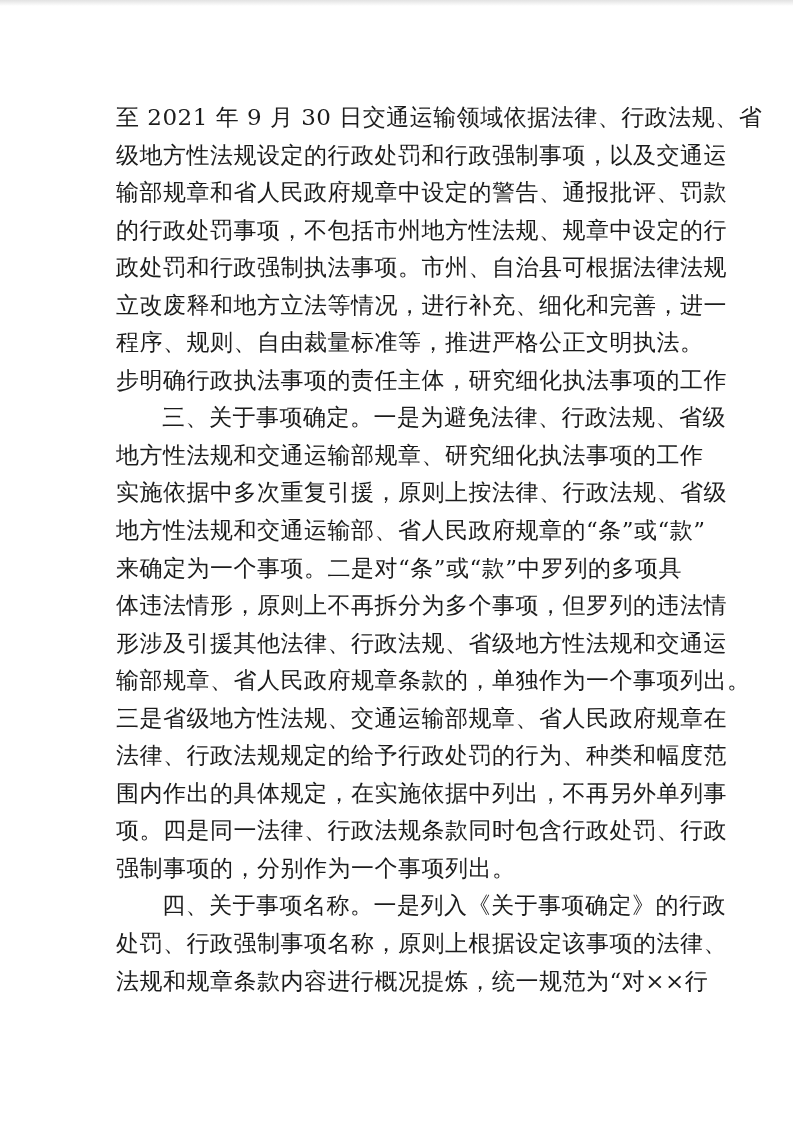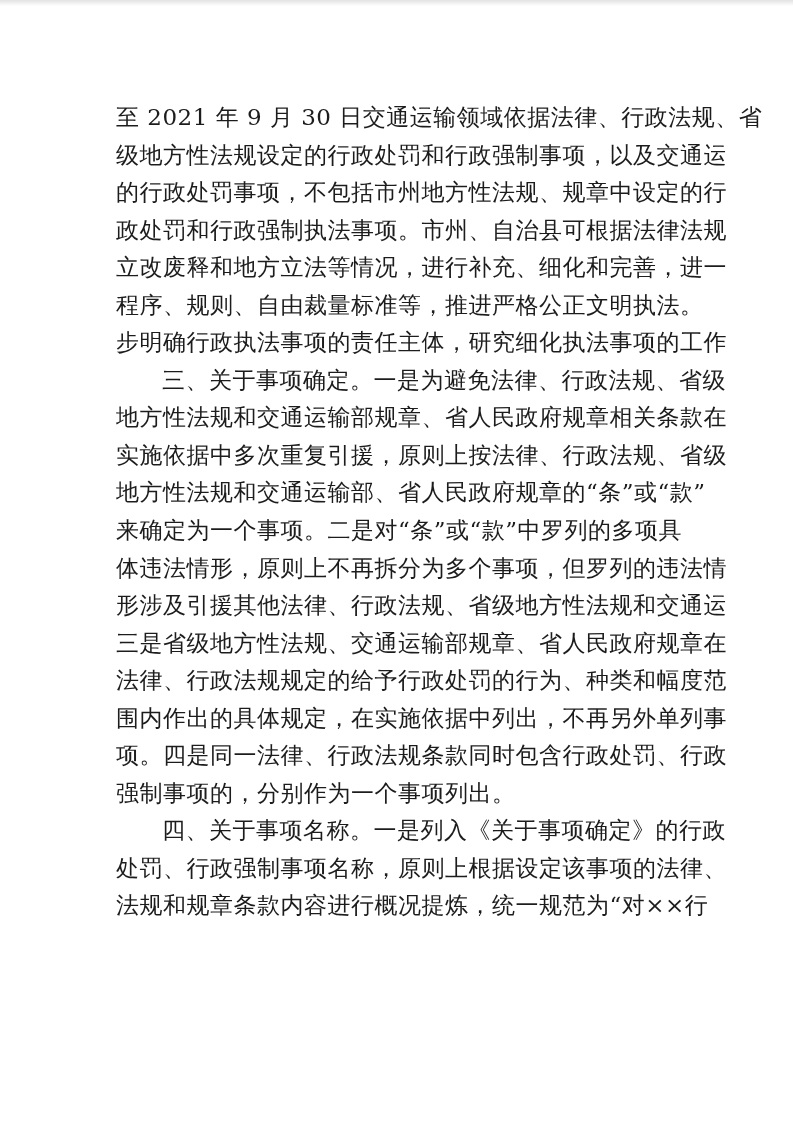--- a/index.html
+++ b/index.html
@@ -51,34 +51,36 @@
 </style>
 </head>
 <body>
 
 <div class="page">
   <div class="scan-top-edge"></div>
   <div class="content" style="color: rgb(28, 28, 28);">
       <div class="para">
         <div class="line"><span class="seg">至 2021 年 9 月 30 日交通运输领域依据法律、行政法规、省</span></div>
         <div class="line"><span class="seg">级地方性法规设定的行政处罚和行政强制事项，以及交通运</span></div>
+        <div class="line"><span class="seg">输部规章和省人民政府规章中设定的警告、通报批评、罚款</span></div>
         <div class="line"><span class="seg">的行政处罚事项，不包括市州地方性法规、规章中设定的行</span></div>
         <div class="line"><span class="seg">政处罚和行政强制执法事项。市州、自治县可根据法律法规</span></div>
         <div class="line"><span class="seg">立改废释和地方立法等情况，进行补充、细化和完善，进一</span></div>
         <div class="line last"><span class="seg">程序、规则、自由裁量标准等，推进严格公正文明执法。</span></div>
         <div class="line"><span class="seg">步明确行政执法事项的责任主体，研究细化执法事项的工作</span></div>
       </div>
       <div class="para">
         <div class="line indent"><span class="seg b">三、关于事项确定。一是</span><span class="seg">为避免法律、行政法规、省级</span></div>
-        <div class="line"><span class="seg">地方性法规和交通运输部规章、省人民政府规章相关条款在</span></div>
+        <div class="line"><span class="seg">地方性法规和交通运输部规章、研究细化执法事项的工作</span></div>
         <div class="line"><span class="seg">实施依据中多次重复引援，原则上按法律、行政法规、省级</span></div>
         <div class="line"><span class="seg">地方性法规和交通运输部、省人民政府规章的“条”或“款”</span></div>
         <div class="line"><span class="seg">来确定为一个事项。</span><span class="seg b">二是</span><span class="seg">对“条”或“款”中罗列的多项具</span></div>
         <div class="line"><span class="seg">体违法情形，原则上不再拆分为多个事项，但罗列的违法情</span></div>
         <div class="line"><span class="seg">形涉及引援其他法律、行政法规、省级地方性法规和交通运</span></div>
+        <div class="line"><span class="seg">输部规章、省人民政府规章条款的，单独作为一个事项列出。</span></div>
         <div class="line"><span class="seg b">三是</span><span class="seg">省级地方性法规、交通运输部规章、省人民政府规章在</span></div>
         <div class="line"><span class="seg">法律、行政法规规定的给予行政处罚的行为、种类和幅度范</span></div>
         <div class="line"><span class="seg">围内作出的具体规定，在实施依据中列出，不再另外单列事</span></div>
         <div class="line"><span class="seg">项。</span><span class="seg b">四是</span><span class="seg">同一法律、行政法规条款同时包含行政处罚、行政</span></div>
         <div class="line last"><span class="seg">强制事项的，分别作为一个事项列出。</span></div>
       </div>
       <div class="para">
         <div class="line indent"><span class="seg b">四、关于事项名称。一是</span><span class="seg">列入《关于事项确定》的行政</span></div>
         <div class="line"><span class="seg">处罚、行政强制事项名称，原则上根据设定该事项的法律、</span></div>
         <div class="line"><span class="seg">法规和规章条款内容进行概况提炼，统一规范为“对××行</span></div>

